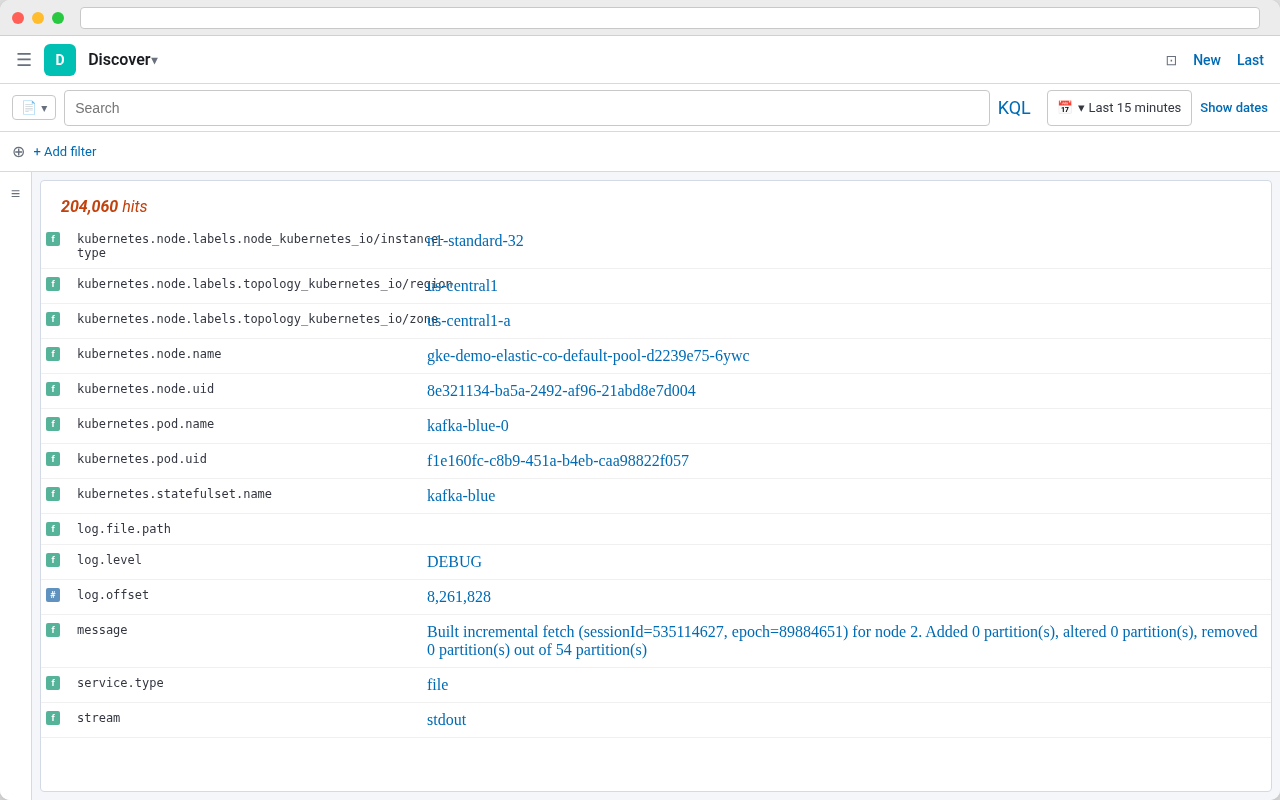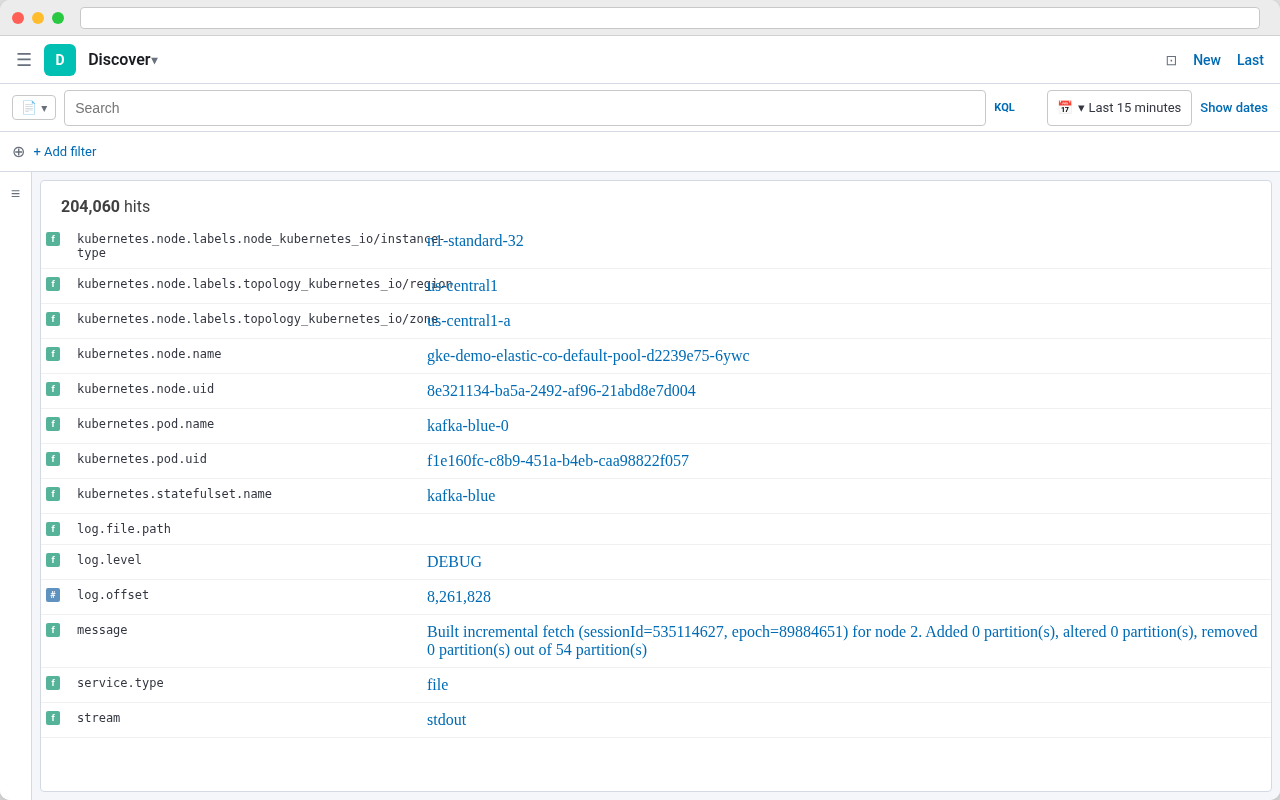--- a/index.html
+++ b/index.html
@@ -159,25 +159,25 @@
     .search-input {
       border: none;
       outline: none;
       flex: 1;
       font-size: 14px;
       color: #343741;
       background: transparent;
     }
 
     .kql-btn {
-      font-size: 11px;
-      color: #006bb4;
-      cursor: pointer;
-      font-weight: 700;
-      margin-right: 24px;
+      font-size: 18px;
+      color: #006bb4;
+      cursor: pointer;
+      font-weight: 400;
+      margin-right: 8px;
     }
 
     .time-picker {
       display: flex;
       align-items: center;
       gap: 4px;
       border: 1px solid #c8c8c8;
       border-radius: 4px;
       padding: 4px 10px;
       cursor: pointer;
@@ -250,21 +250,22 @@
       overflow-y: auto;
       background: #fff;
       margin: 8px;
       border-radius: 4px;
       border: 1px solid #d3dae6;
     }
 
     .hits-count {
       padding: 16px 20px 8px 20px;
       font-size: 16px;
-      color: #404040;
+      color: #c2410c;
+      font-style: italic;
     }
 
     .hits-count strong {
       font-weight: 700;
     }
 
     .data-row {
       display: flex;
       align-items: flex-start;
       border-bottom: 1px solid #f0f0f0;

